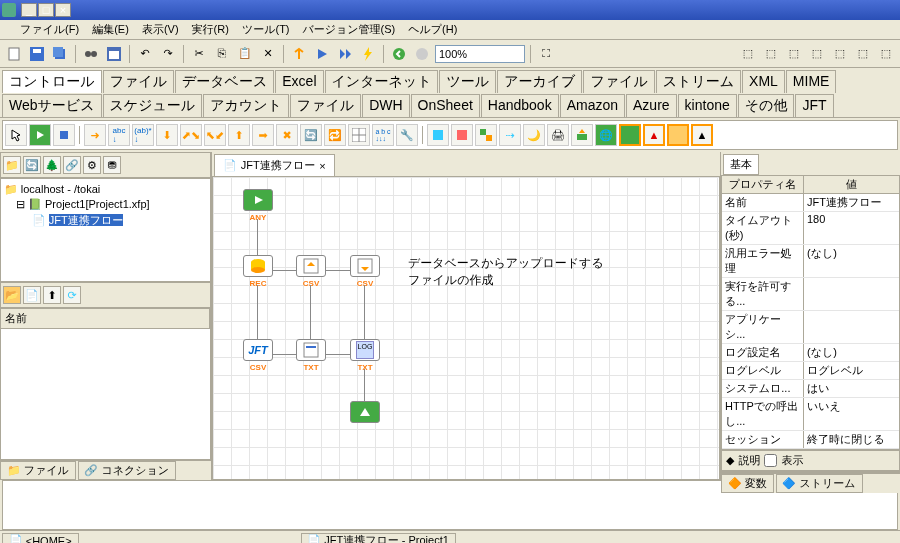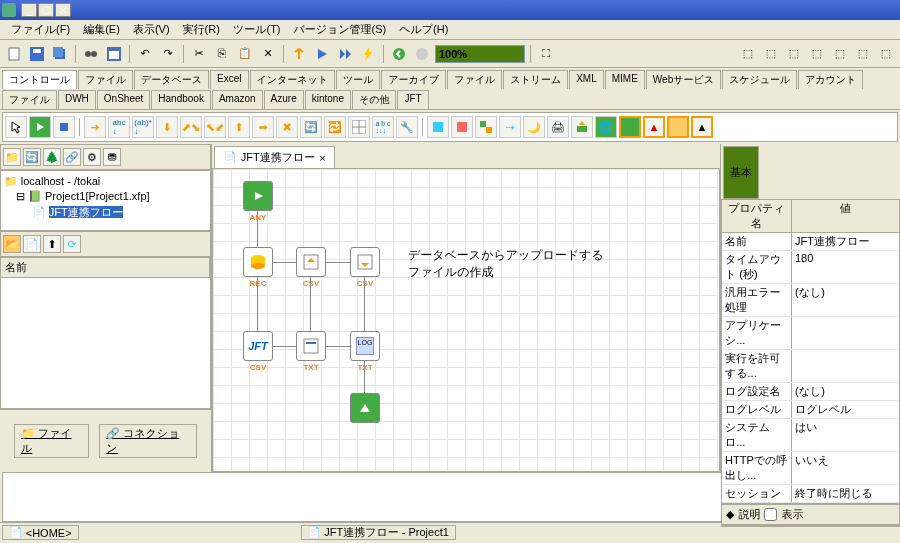--- a/index.html
+++ b/index.html
@@ -1,55 +1,55 @@
 <!DOCTYPE html>
 <html><head>
 <meta charset="utf-8">
 <style>
 *{box-sizing:border-box;margin:0;padding:0;font-family:"MS UI Gothic",sans-serif;font-size:11px;}
 body{background:#ece9d8;width:900px;height:543px;overflow:hidden;}
 .titlebar{background:linear-gradient(#4a6fd6,#2a4fb6);height:20px;display:flex;align-items:center;color:#fff;padding:0 2px;}
 .titlebar .icon{width:14px;height:14px;background:#5a8;border-radius:2px;margin-right:4px;}
 .titlebar .title{flex:1;font-weight:bold;}
 .winbtn{background:#ece9d8;border:1px solid #888;width:16px;height:14px;margin-left:1px;text-align:center;line-height:12px;}
-.menubar{background:#ece9d8;padding:2px 11px;border-bottom:1px solid #aca899;}
+.menubar{background:#ece9d8;padding:2px 20px;border-bottom:1px solid #aca899;}
 .menubar span{margin-right:10px;}
 .toolbar{background:#ece9d8;padding:2px 4px;display:flex;align-items:center;gap:3px;border-bottom:1px solid #aca899;height:28px;}
 .tbtn{width:20px;height:20px;border:1px solid transparent;display:inline-flex;align-items:center;justify-content:center;}
 .tsep{width:1px;height:18px;background:#aca899;margin:0 2px;}
-.zoom{width:90px;height:18px;border:1px solid #7f9db9;background:#4d7c0f;padding:0 3px;font-weight:bold;}
+.zoom{width:90px;height:18px;border:1px solid #7f9db9;background:#ffffff;padding:0 3px;}
 .tabbar{background:#ece9d8;padding:2px 2px 0;display:flex;gap:1px;border-bottom:1px solid #aca899;flex-wrap:wrap;}
-.tab{background:#ece9d8;border:1px solid #aca899;border-bottom:none;padding:2px 6px;font-size:10px;}
+.tab{background:#ece9d8;border:1px solid #aca899;border-bottom:none;padding:2px 6px;font-size:14px;}
 .tab.active{background:#fff;}
 .cmdbar{background:#fff;border:1px solid #aca899;margin:2px;padding:2px;display:flex;gap:2px;align-items:center;height:30px;}
 .cmdbtn{width:22px;height:22px;display:flex;align-items:center;justify-content:center;border:1px solid #ccc;background:#f5f5f0;}
 .main{display:flex;height:328px;}
 .leftpanel{width:212px;display:flex;flex-direction:column;border-right:1px solid #aca899;}
 .panelbar{background:#ece9d8;border:1px solid #aca899;padding:2px;display:flex;gap:2px;height:26px;align-items:center;}
 .pbtn{width:18px;height:18px;border:1px solid #aca899;background:#f5f5f0;display:flex;align-items:center;justify-content:center;}
 .tree{background:#fff;border:1px solid #aca899;flex:1;padding:3px;overflow:auto;}
 .tree .line{padding:1px 0;white-space:nowrap;}
 .tree .sel{background:#316ac5;color:#fff;}
 .filelist{border:1px solid #aca899;background:#fff;height:152px;}
 .filehead{background:#ece9d8;border-bottom:1px solid #aca899;display:flex;}
 .filehead div{flex:1;padding:2px 4px;border-right:1px solid #aca899;}
-.bottomtab{background:#ece9d8;border-top:1px solid #aca899;padding:14px;display:flex;gap:10px;text-decoration:underline;}
+.bottomtab{background:#ece9d8;border-top:1px solid #aca899;padding:0;display:flex;gap:2px;}
 .btab{border:1px solid #aca899;padding:1px 6px;background:#ece9d8;}
 .canvas-area{flex:1;display:flex;flex-direction:column;}
 .canvas-tabs{background:#ece9d8;padding:2px 2px 0;display:flex;}
 .ctab{background:#fff;border:1px solid #aca899;border-bottom:none;padding:3px 8px;display:flex;align-items:center;gap:4px;}
 .canvas{flex:1;background:#fff;background-image:linear-gradient(#e5e5e5 1px,transparent 1px),linear-gradient(90deg,#e5e5e5 1px,transparent 1px);background-size:18px 18px;border:1px solid #aca899;position:relative;overflow:auto;}
-.node{position:absolute;width:30px;height:30px;border:1px solid #888;background:#fff;display:flex;flex-direction:column;align-items:center;justify-content:center;font-size:9px;border-radius:3px;}
+.node{position:absolute;width:30px;height:22px;border:1px solid #888;background:#fff;display:flex;flex-direction:column;align-items:center;justify-content:center;font-size:9px;border-radius:3px;}
 .node .nlabel{position:absolute;bottom:-12px;font-size:8px;color:#fd7e14;font-weight:bold;}
 .annot{position:absolute;font-size:12px;color:#000;}
 .rightpanel{width:180px;display:flex;flex-direction:column;border-left:1px solid #aca899;}
-.rtab{background:#4d7c0f;border:1px solid #aca899;padding:18px 6px;}
+.rtab{background:#ffffff;border:1px solid #aca899;padding:2px 6px;}
 .proptable{background:#fff;border:1px solid #aca899;flex:1;font-size:10px;}
 .proptable .row{display:flex;border-bottom:1px solid #e5e5e5;}
-.proptable .k{width:70px;padding:1px 3px;border-right:1px solid #aca899;}
+.proptable .k{width:82px;padding:1px 3px;border-right:1px solid #aca899;}
 .proptable .v{flex:1;padding:1px 3px;}
 .proptable .head{background:#ece9d8;border-bottom:1px solid #aca899;text-align:center;}
 .desc{background:#ece9d8;border:1px solid #aca899;padding:2px 4px;display:flex;align-items:center;gap:4px;}
 .bottompanel{height:50px;background:#fff;border:1px solid #aca899;margin:0 2px;}
 .statusbar{background:#ece9d8;border-top:1px solid #aca899;display:flex;padding:2px;height:20px;}
 .sbcell{border:1px solid #aca899;padding:1px 6px;margin-right:2px;background:#ece9d8;display:flex;align-items:center;gap:3px;}
 svg{display:block;}
 </style>
 </head>
 <body>
@@ -368,28 +368,28 @@
           </div>
           <div class="row">
             <div class="k">タイムアウト (秒)</div>
             <div class="v">180</div>
           </div>
           <div class="row">
             <div class="k">汎用エラー処理</div>
             <div class="v">(なし)</div>
           </div>
           <div class="row">
+            <div class="k">実行を許可する...</div>
+            <div class="v"></div>
+          </div>
+          <div class="row">
             <div class="k">アプリケーシ...</div>
             <div class="v"></div>
           </div>
           <div class="row">
-            <div class="k">実行を許可する...</div>
-            <div class="v"></div>
-          </div>
-          <div class="row">
             <div class="k">  ログ設定名</div>
             <div class="v">(なし)</div>
           </div>
           <div class="row">
             <div class="k">  ログレベル</div>
             <div class="v">ログレベル</div>
           </div>
           <div class="row">
             <div class="k">  システムロ...</div>
             <div class="v">はい</div>
@@ -399,20 +399,24 @@
             <div class="v">いいえ</div>
           </div>
           <div class="row">
             <div class="k">セッション</div>
             <div class="v">終了時に閉じる</div>
           </div>
         </div>
     </div>
     <div class="desc">◆ <span>説明</span> <input type="checkbox" style=""> <span>表示</span></div>
     <div style="flex:1;background:#fff;border:1px solid #aca899"></div>
+    <div class="bottomtab">
+      <div class="btab">🔶 <span>変数</span></div>
+      <div class="btab">🔷 <span>ストリーム</span></div>
+    </div>
   </div>
 </div>
 
 <div class="bottompanel"></div>
 
 <div class="statusbar">
   <div class="sbcell">📄 <span>&lt;HOME&gt;</span></div>
   <div class="sbcell" style="margin-left:220px">📄 <span>JFT連携フロー - Project1</span></div>
 </div>
 

